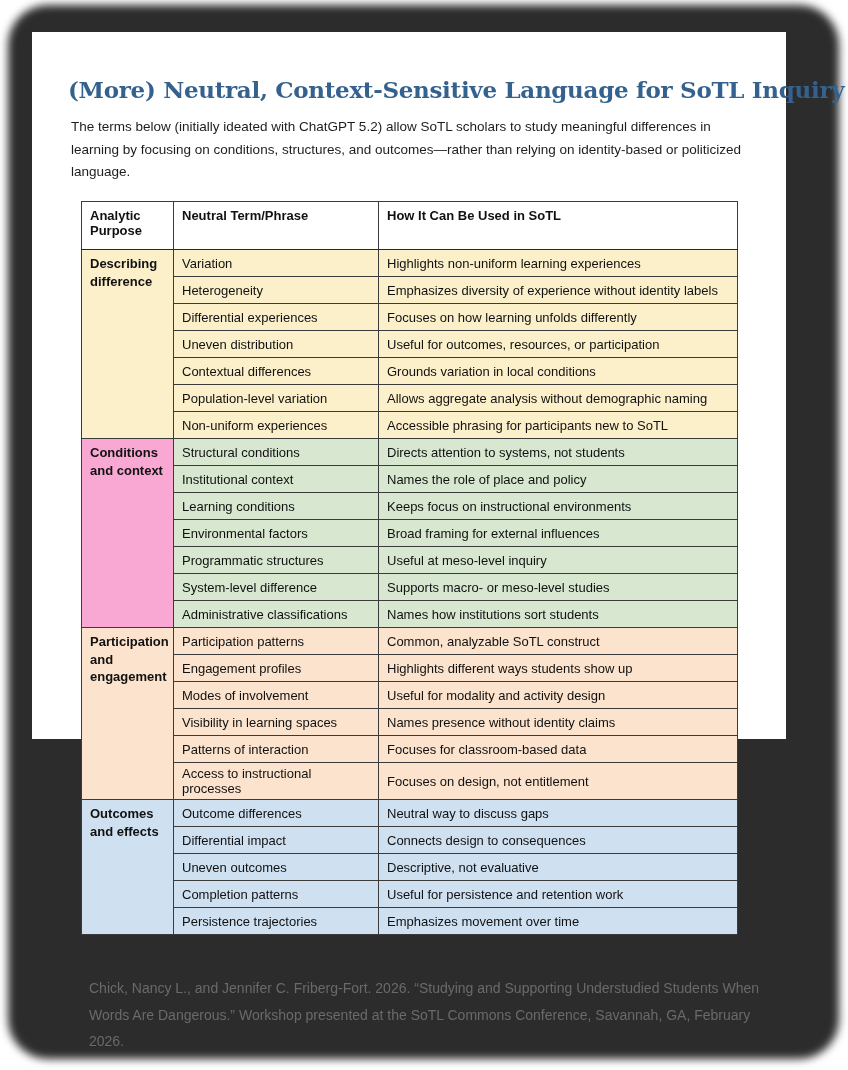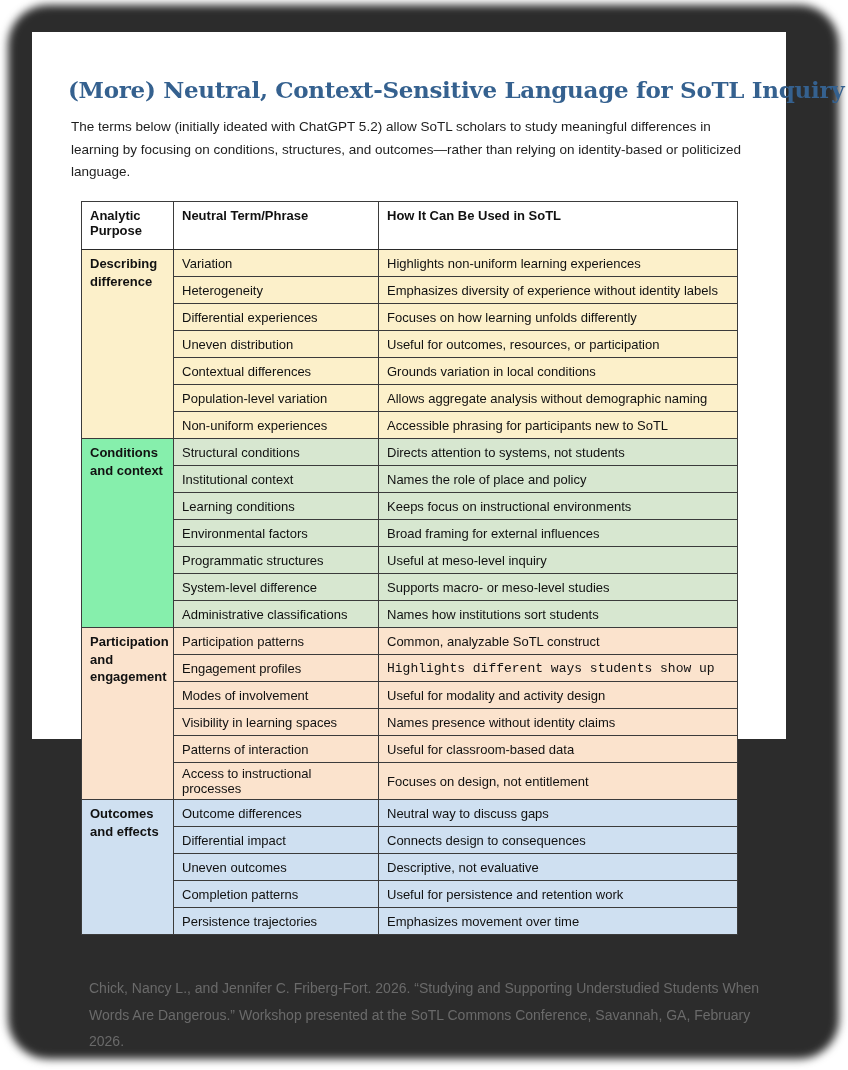--- a/index.html
+++ b/index.html
@@ -127,21 +127,21 @@
         </tr>
         <tr>
           <td style="background: rgb(252, 240, 202);">Population-level variation</td>
           <td style="background: rgb(252, 240, 202);">Allows aggregate analysis without demographic naming</td>
         </tr>
         <tr>
           <td style="background: rgb(252, 240, 202);">Non-uniform experiences</td>
           <td style="background: rgb(252, 240, 202);">Accessible phrasing for participants new to SoTL</td>
         </tr>
         <tr>
-          <td class="purpose section-start" rowspan="7" style="background: #86efac; margin-top: 40px;">Conditions and context</td>
+          <td class="purpose section-start" rowspan="7" style="background: #f9a8d4; margin-top: 40px;">Conditions and context</td>
           <td class="section-start" style="background: rgb(215, 231, 208);">Structural conditions</td>
           <td class="section-start" style="background: rgb(215, 231, 208);">Directs attention to systems, not students</td>
         </tr>
         <tr>
           <td style="background: rgb(215, 231, 208);">Institutional context</td>
           <td style="background: rgb(215, 231, 208);">Names the role of place and policy</td>
         </tr>
         <tr>
           <td style="background: rgb(215, 231, 208);">Learning conditions</td>
           <td style="background: rgb(215, 231, 208);">Keeps focus on instructional environments</td>
@@ -162,33 +162,33 @@
           <td style="background: rgb(215, 231, 208);">Administrative classifications</td>
           <td style="background: rgb(215, 231, 208);">Names how institutions sort students</td>
         </tr>
         <tr>
           <td class="purpose section-start" rowspan="6" style="background: rgb(251, 227, 205); padding-left: 8px;">Participation and engagement</td>
           <td class="section-start" style="background: rgb(251, 227, 205);">Participation patterns</td>
           <td class="section-start" style="background: rgb(251, 227, 205);">Common, analyzable SoTL construct</td>
         </tr>
         <tr>
           <td style="background: rgb(251, 227, 205);">Engagement profiles</td>
-          <td style="background: rgb(251, 227, 205); font-family: Liberation Mono, monospace;">Highlights different ways students show up</td>
+          <td style="background: rgb(251, 227, 205);">Highlights different ways students show up</td>
         </tr>
         <tr>
           <td style="background: rgb(251, 227, 205);">Modes of involvement</td>
           <td style="background: rgb(251, 227, 205);">Useful for modality and activity design</td>
         </tr>
         <tr>
           <td style="background: rgb(251, 227, 205);">Visibility in learning spaces</td>
           <td style="background: rgb(251, 227, 205);">Names presence without identity claims</td>
         </tr>
         <tr>
           <td style="background: rgb(251, 227, 205);">Patterns of interaction</td>
-          <td style="background: rgb(251, 227, 205);">Useful for classroom-based data</td>
+          <td style="background: rgb(251, 227, 205);">Focuses for classroom-based data</td>
         </tr>
         <tr>
           <td style="background: rgb(251, 227, 205);">Access to instructional processes</td>
           <td style="background: rgb(251, 227, 205);">Focuses on design, not entitlement</td>
         </tr>
         <tr>
           <td class="purpose section-start" rowspan="5" style="background: rgb(207, 224, 241);">Outcomes and effects</td>
           <td class="section-start" style="background: rgb(207, 224, 241);">Outcome differences</td>
           <td class="section-start" style="background: rgb(207, 224, 241);">Neutral way to discuss gaps</td>
         </tr>

